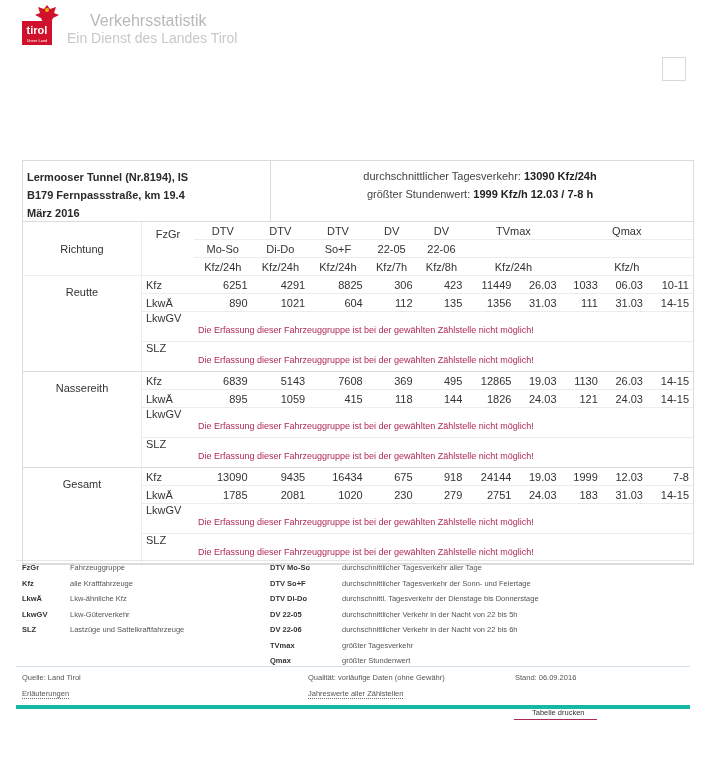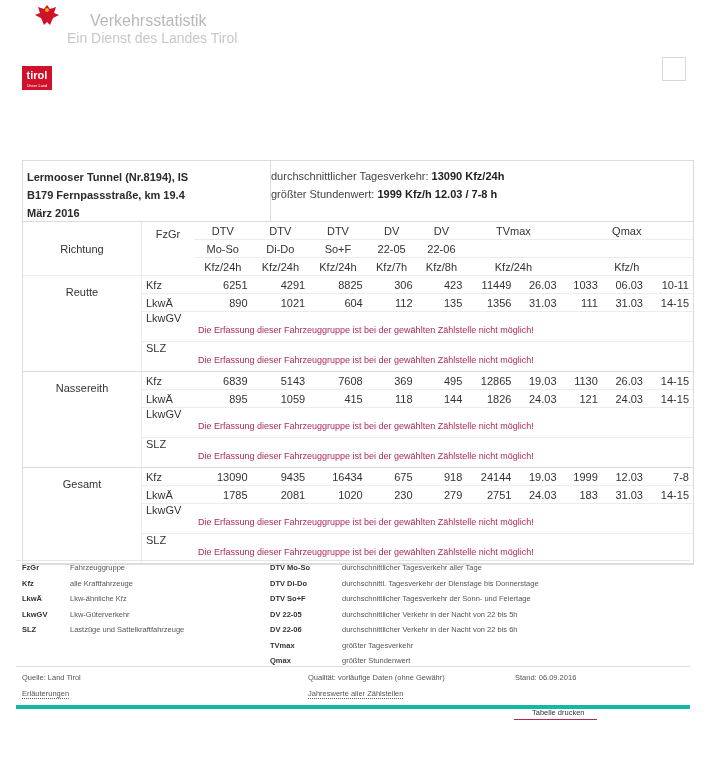--- a/index.html
+++ b/index.html
@@ -1,28 +1,28 @@
 <!DOCTYPE html>
 <html><head>
 <meta charset="utf-8">
 <style>
   html, body { margin:0; padding:0; background:#ffffff; }
   body { width:709px; height:765px; position:relative; font-family:"Liberation Sans", sans-serif; color:#222; overflow:hidden; }
   .logo { position:absolute; left:22px; top:3px; width:40px; height:42px; }
   .logo .eagle { position:absolute; left:12px; top:0; width:26px; height:26px; }
-  .logo .badge { position:absolute; left:0; top:18px; width:30px; height:24px; background:#d0112b; color:#fff; font-weight:bold; font-size:11px; text-align:center; line-height:18px;margin-top:45px; }
+  .logo .badge { position:absolute; left:0; top:18px; width:30px; height:24px; background:#d0112b; color:#fff; font-weight:bold; font-size:11px; text-align:center; line-height:18px; }
   .logo .badge small { display:block; font-size:4px; line-height:4px; font-weight:normal; }
   .brand-title { position:absolute; left:90px; top:12px; font-size:16px; color:#b8b8b8; }
   .brand-sub { position:absolute; left:67px; top:30px; font-size:14px; color:#c8c8c8; }
   .corner-box { position:absolute; left:662px; top:57px; width:22px; height:22px; border:1px solid #d8d8d8; }
 
   .main { position:absolute; left:22px; top:160px; width:670px; border:1px solid #dcdcdc; border-collapse:collapse; }
   .head-row { display:flex; height:60px; border-bottom:1px solid #dcdcdc; }
   .head-left { width:248px; border-right:1px solid #dcdcdc; padding:7px 0 0 4px; box-sizing:border-box; font-size:11px; font-weight:bold; color:#2a2a2a; line-height:18px; }
-  .head-right { flex:1; text-align:left; padding:6px 4px 0 0; font-size:11px; color:#444; line-height:18px; }
+  .head-right { flex:1; text-align:center; padding:6px 4px 0 0; font-size:11px; color:#444; line-height:18px; }
   .head-right b { color:#222; }
 
   table.data { width:670px; border-collapse:collapse; font-size:11px; color:#333; }
   table.data td { padding:0 4px; height:17px; border-bottom:1px solid #ececec; }
   .c-dir { width:110px; text-align:center; border-right:1px solid #ececec; vertical-align:middle; }
   .c-fz { width:44px; text-align:left; }
   .num { text-align:right; }
   .hdr td { text-align:center; border-bottom:none; height:16px; }
   .hdr-units td { text-align:center; height:16px; }
   .err { color:#b0285a; font-size:9px; padding-top:6px !important; }
@@ -228,26 +228,26 @@
         <span class="leg-key" style="width: 48px; display: inline-block;">SLZ</span>
         <span>Lastzüge und Sattelkraftfahrzeuge</span>
       </div>
     </div>
   <div class="leg-col" id="leg-right" style="left:254px;top:2px;">
       <div class="leg-row">
         <span class="leg-key" style="width: 72px; display: inline-block;">DTV Mo-So</span>
         <span>durchschnittlicher Tagesverkehr aller Tage</span>
       </div>
       <div class="leg-row">
+        <span class="leg-key" style="width: 72px; display: inline-block;">DTV So+F</span>
+        <span>durchschnittlicher Tagesverkehr der Sonn- und Feiertage</span>
+      </div>
+      <div class="leg-row">
         <span class="leg-key" style="width: 72px; display: inline-block;">DTV Di-Do</span>
         <span>durchschnittl. Tagesverkehr der Dienstage bis Donnerstage</span>
-      </div>
-      <div class="leg-row">
-        <span class="leg-key" style="width: 72px; display: inline-block;">DTV So+F</span>
-        <span>durchschnittlicher Tagesverkehr der Sonn- und Feiertage</span>
       </div>
       <div class="leg-row">
         <span class="leg-key" style="width: 72px; display: inline-block;">DV 22-05</span>
         <span>durchschnittlicher Verkehr in der Nacht von 22 bis 5h</span>
       </div>
       <div class="leg-row">
         <span class="leg-key" style="width: 72px; display: inline-block;">DV 22-06</span>
         <span>durchschnittlicher Verkehr in der Nacht von 22 bis 6h</span>
       </div>
       <div class="leg-row">

